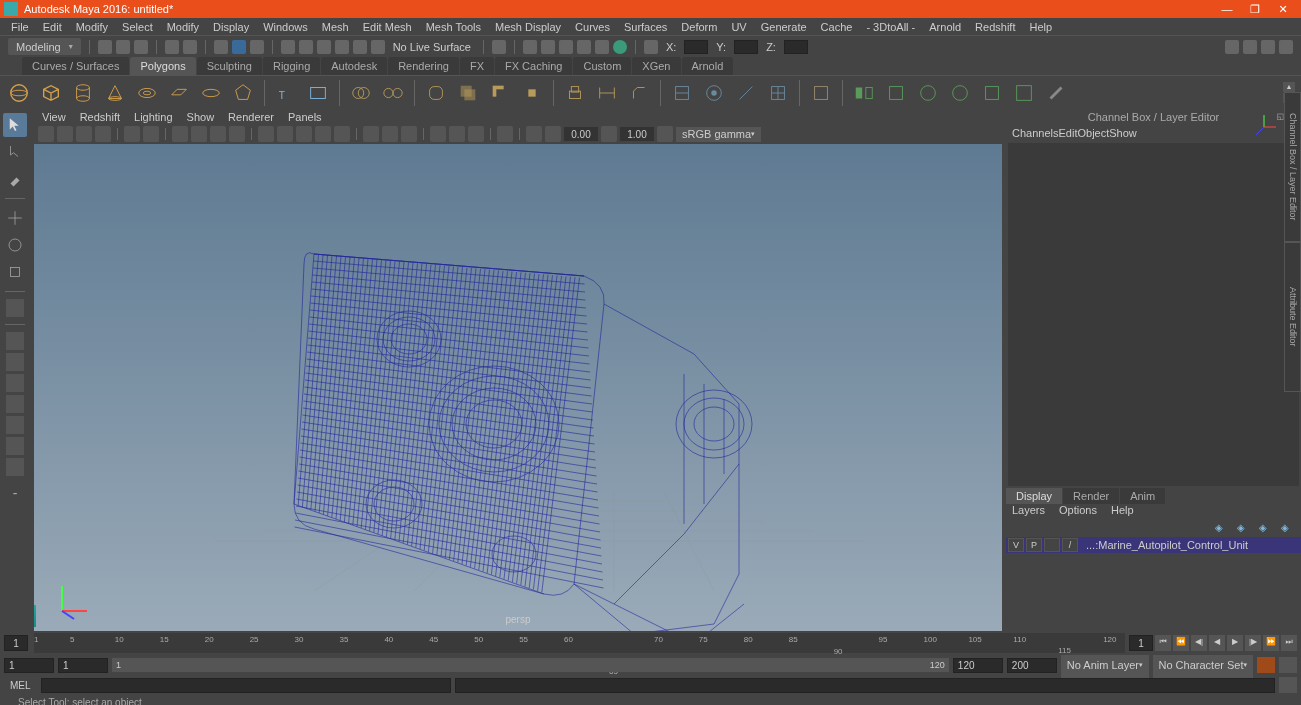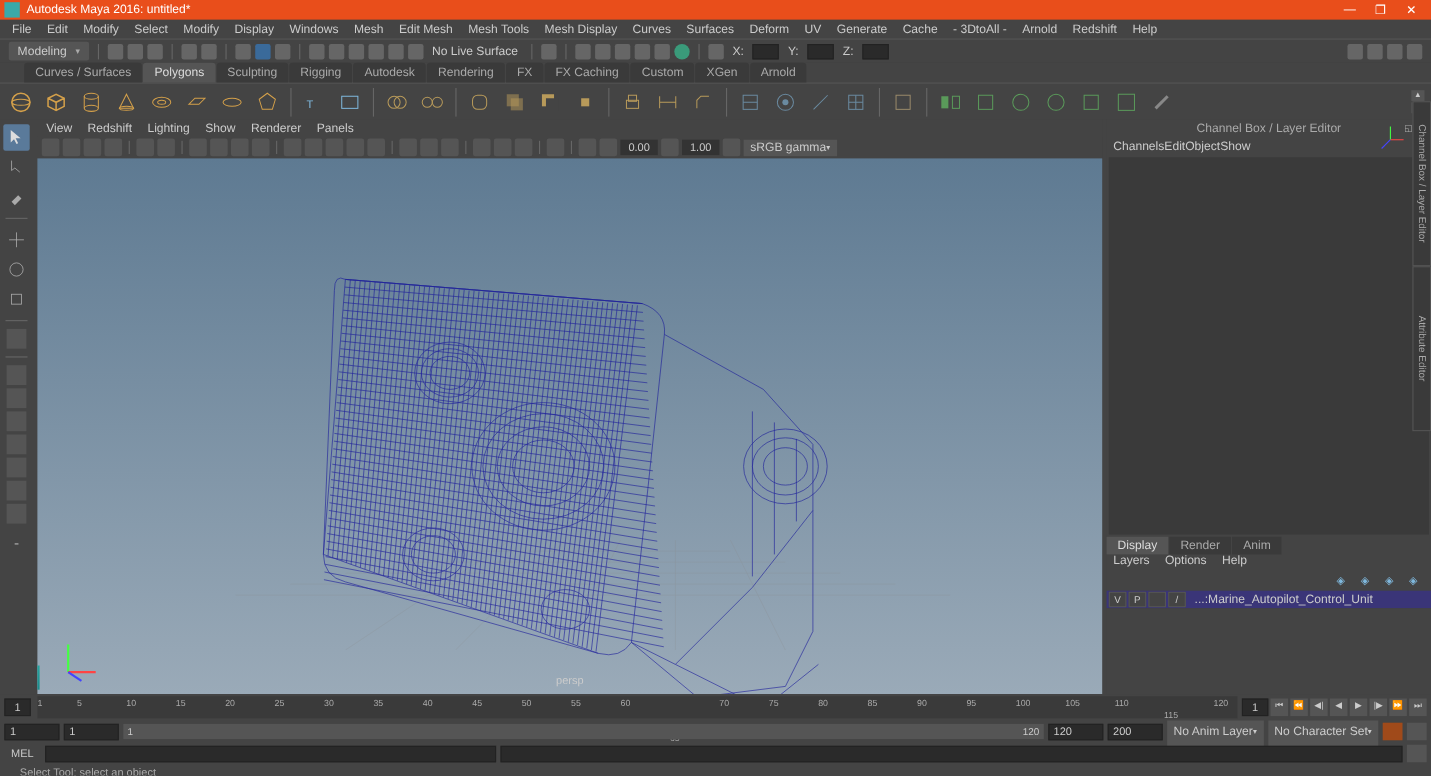--- a/index.html
+++ b/index.html
@@ -712,21 +712,21 @@
       <span class="tick" style="left: 32.1176%;">40</span>
       <span class="tick" style="left: 36.2353%;">45</span>
       <span class="tick" style="left: 40.3529%;">50</span>
       <span class="tick" style="left: 44.4706%;">55</span>
       <span class="tick" style="left: 48.5882%;">60</span>
       <span class="tick" style="left: 52.7059%; margin-top: 32px;">65</span>
       <span class="tick" style="left: 56.8235%;">70</span>
       <span class="tick" style="left: 60.9412%;">75</span>
       <span class="tick" style="left: 65.0588%;">80</span>
       <span class="tick" style="left: 69.1765%;">85</span>
-      <span class="tick" style="left: 73.2941%;">90</span>
+      <span class="tick" style="left: 73.2941%; margin-top: 12px;">90</span>
       <span class="tick" style="left: 77.4118%;">95</span>
       <span class="tick" style="left: 81.5294%;">100</span>
       <span class="tick" style="left: 85.6471%;">105</span>
       <span class="tick" style="left: 89.7647%;">110</span>
       <span class="tick" style="left: 93.8824%; margin-top: 11px;">115</span>
       <span class="tick" style="left: 98%;">120</span>
     </div>
   <input class="frame" value="1" style="">
   <div class="playback">
     <div class="pbtn">⏮</div>

